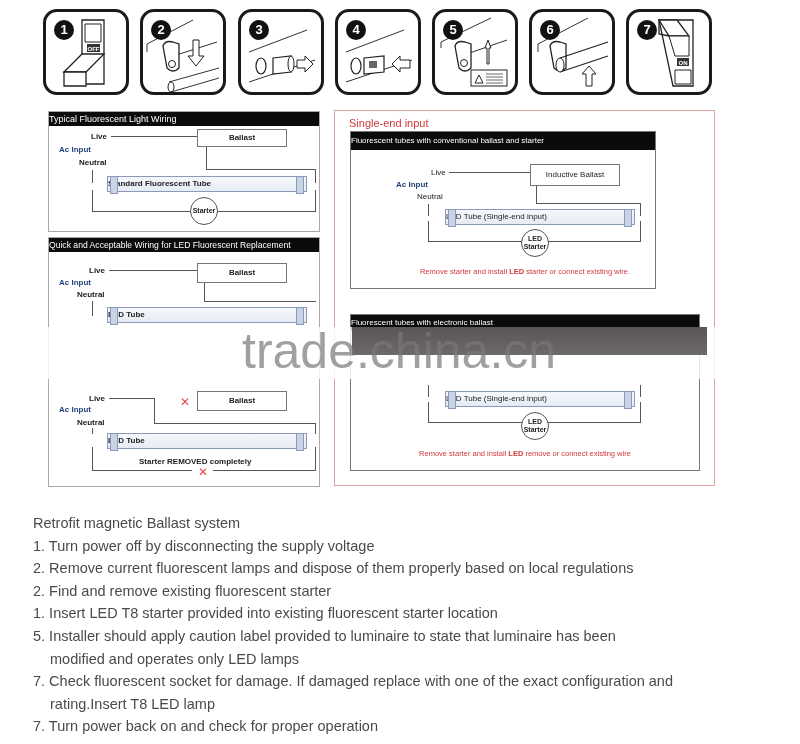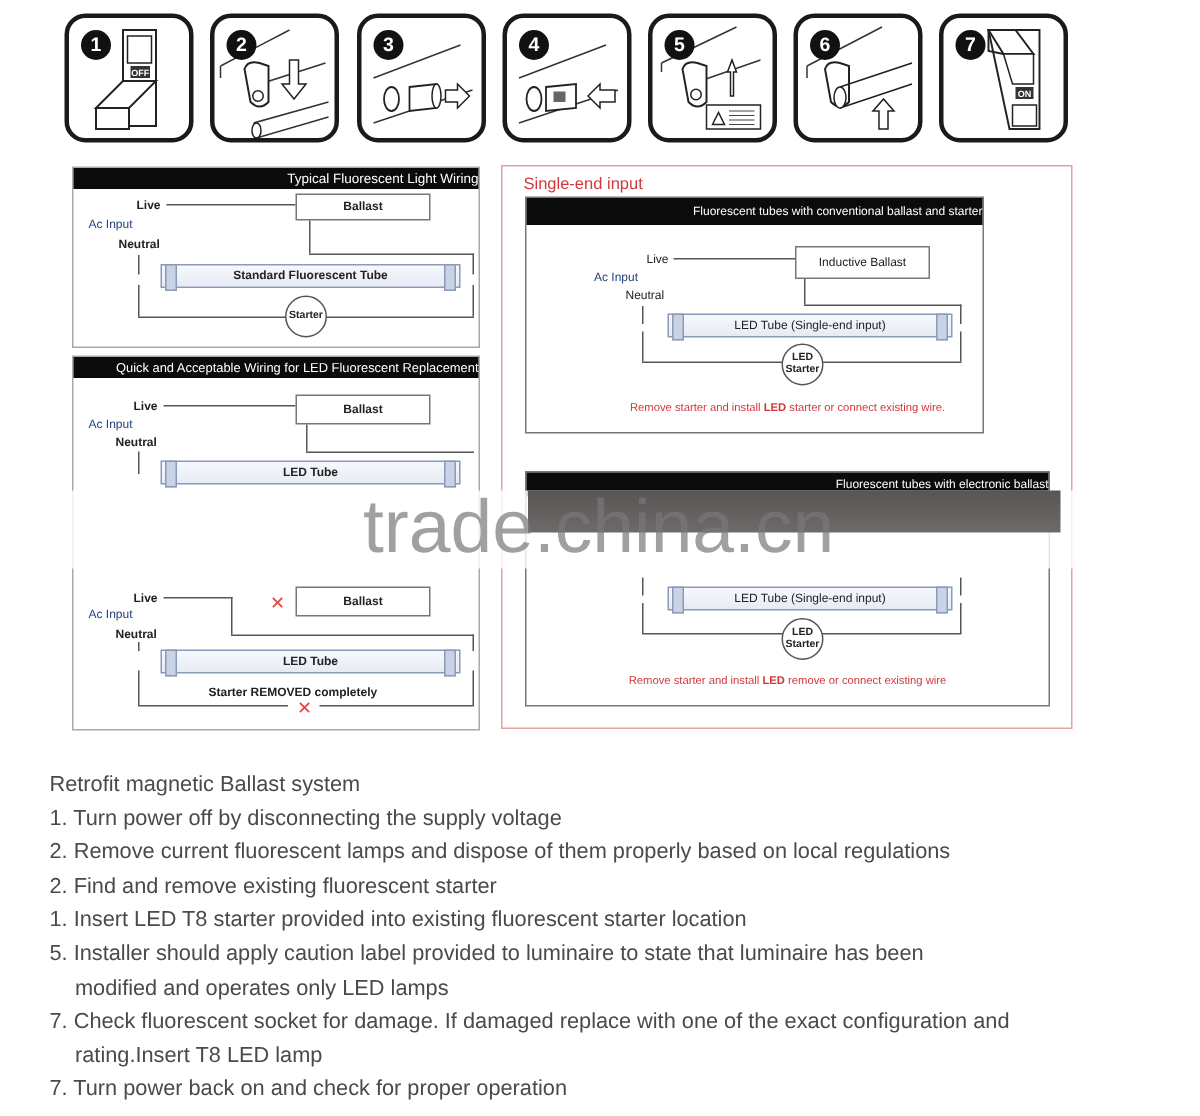--- a/index.html
+++ b/index.html
@@ -7,25 +7,25 @@
   body { position: relative; font-family: "Liberation Sans", sans-serif; color: #222; }
 
   
   .steps { position: absolute; top: 9px; left: 43px; width: 680px; height: 88px; }
   .step { position: absolute; top: 0; width: 86px; height: 86px; border: 3px solid #1a1a1a; border-radius: 14px; background: #fff; overflow: hidden; }
   .step .num { position: absolute; top: 8px; left: 8px; width: 20px; height: 20px; border-radius: 50%; background: #111; color: #fff; font: bold 13px "Liberation Sans", sans-serif; text-align: center; line-height: 20px; z-index: 2; }
   .step svg { position: absolute; left: 0; top: 0; width: 80px; height: 80px; }
 
   
   .panel { position: absolute; background: #fff; border: 1px solid #a9a9a9; }
-  .panel-title { background: #0b0b0b; color: #fff; font: 9px "Liberation Sans", sans-serif; text-align: right; height: 14px; line-height: 14px; }
+  .panel-title { background: #0b0b0b; color: #fff; font: 9px "Liberation Sans", sans-serif; text-align: left; height: 14px; line-height: 14px; }
   .lbl { position: absolute; font: bold 8px "Liberation Sans", sans-serif; color: #222; white-space: nowrap; }
-  .lbl.blue { color: #24427c; font-weight: normal; }
+  .lbl.blue { color: #24427c; font-weight: bold; }
   .box { position: absolute; border: 1px solid #777; background: #fff; font: bold 8px "Liberation Sans", sans-serif; text-align: center; }
-  .tube { position: absolute; border: 1px solid #8a9ab8; background: linear-gradient(#f6f8fc, #e6ebf4); font: bold 8px "Liberation Sans", sans-serif; text-align: center; }
+  .tube { position: absolute; border: 1px solid #8a9ab8; background: linear-gradient(#f6f8fc, #e6ebf4); font: bold 8px "Liberation Sans", sans-serif; text-align: left; }
   .tube::before, .tube::after { content: ""; position: absolute; top: -1px; width: 6px; height: calc(100% + 2px); border: 1px solid #8a9ab8; background: #c9d3e6; }
   .tube::before { left: 2px; } .tube::after { right: 2px; }
   .wire { position: absolute; background: #555; }
   .starter { position: absolute; width: 28px; height: 28px; border: 1px solid #555; border-radius: 50%; background: #fff; font: bold 7px "Liberation Sans", sans-serif; text-align: center; display: flex; align-items: center; justify-content: center; line-height: 8px; }
   .xmark { position: absolute; color: #e04848; font: 12px "Liberation Sans", sans-serif; line-height: 12px; }
   .red-note { position: absolute; font: 7.5px "Liberation Sans", sans-serif; color: #d2383a; white-space: nowrap; text-align: center; }
   .red-note b { font-weight: bold; }
 
   .right-outer { position: absolute; left: 334px; top: 110px; width: 381px; height: 376px; border: 1px solid #e2a1a3; background: #fff; }
   .right-title { position: absolute; left: 14px; top: 6px; color: #d2383a; font: 11px "Liberation Sans", sans-serif; }

